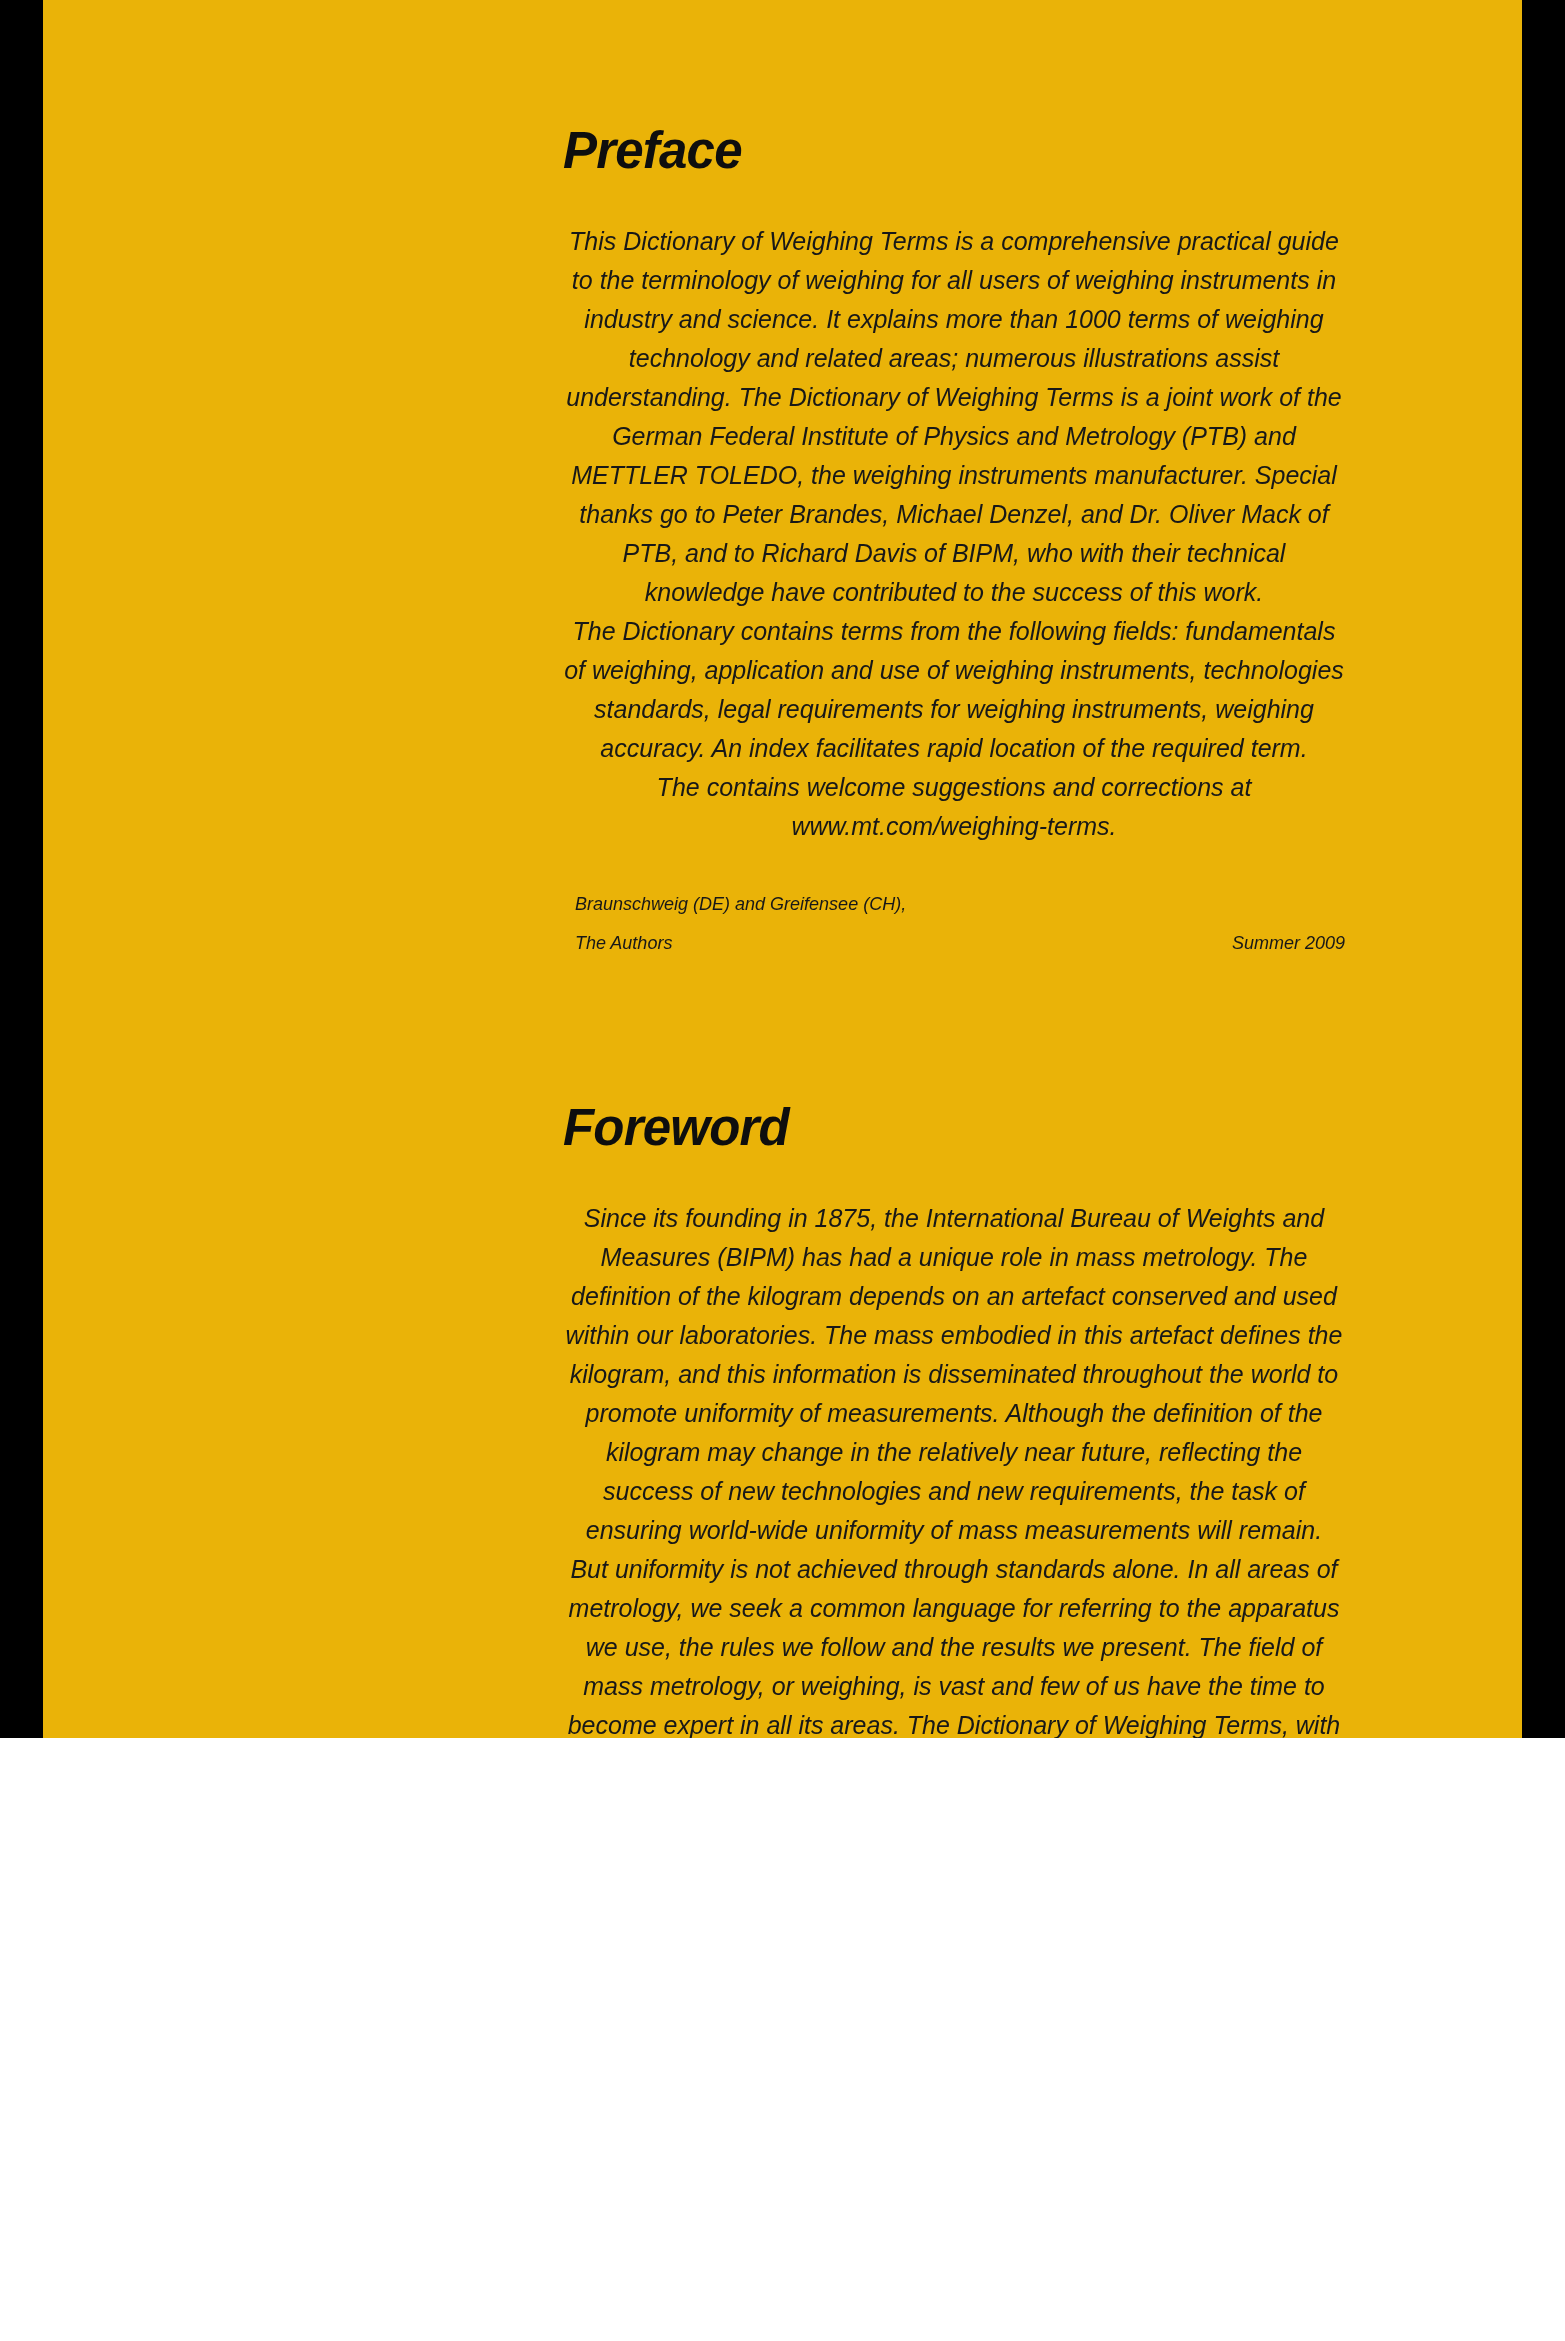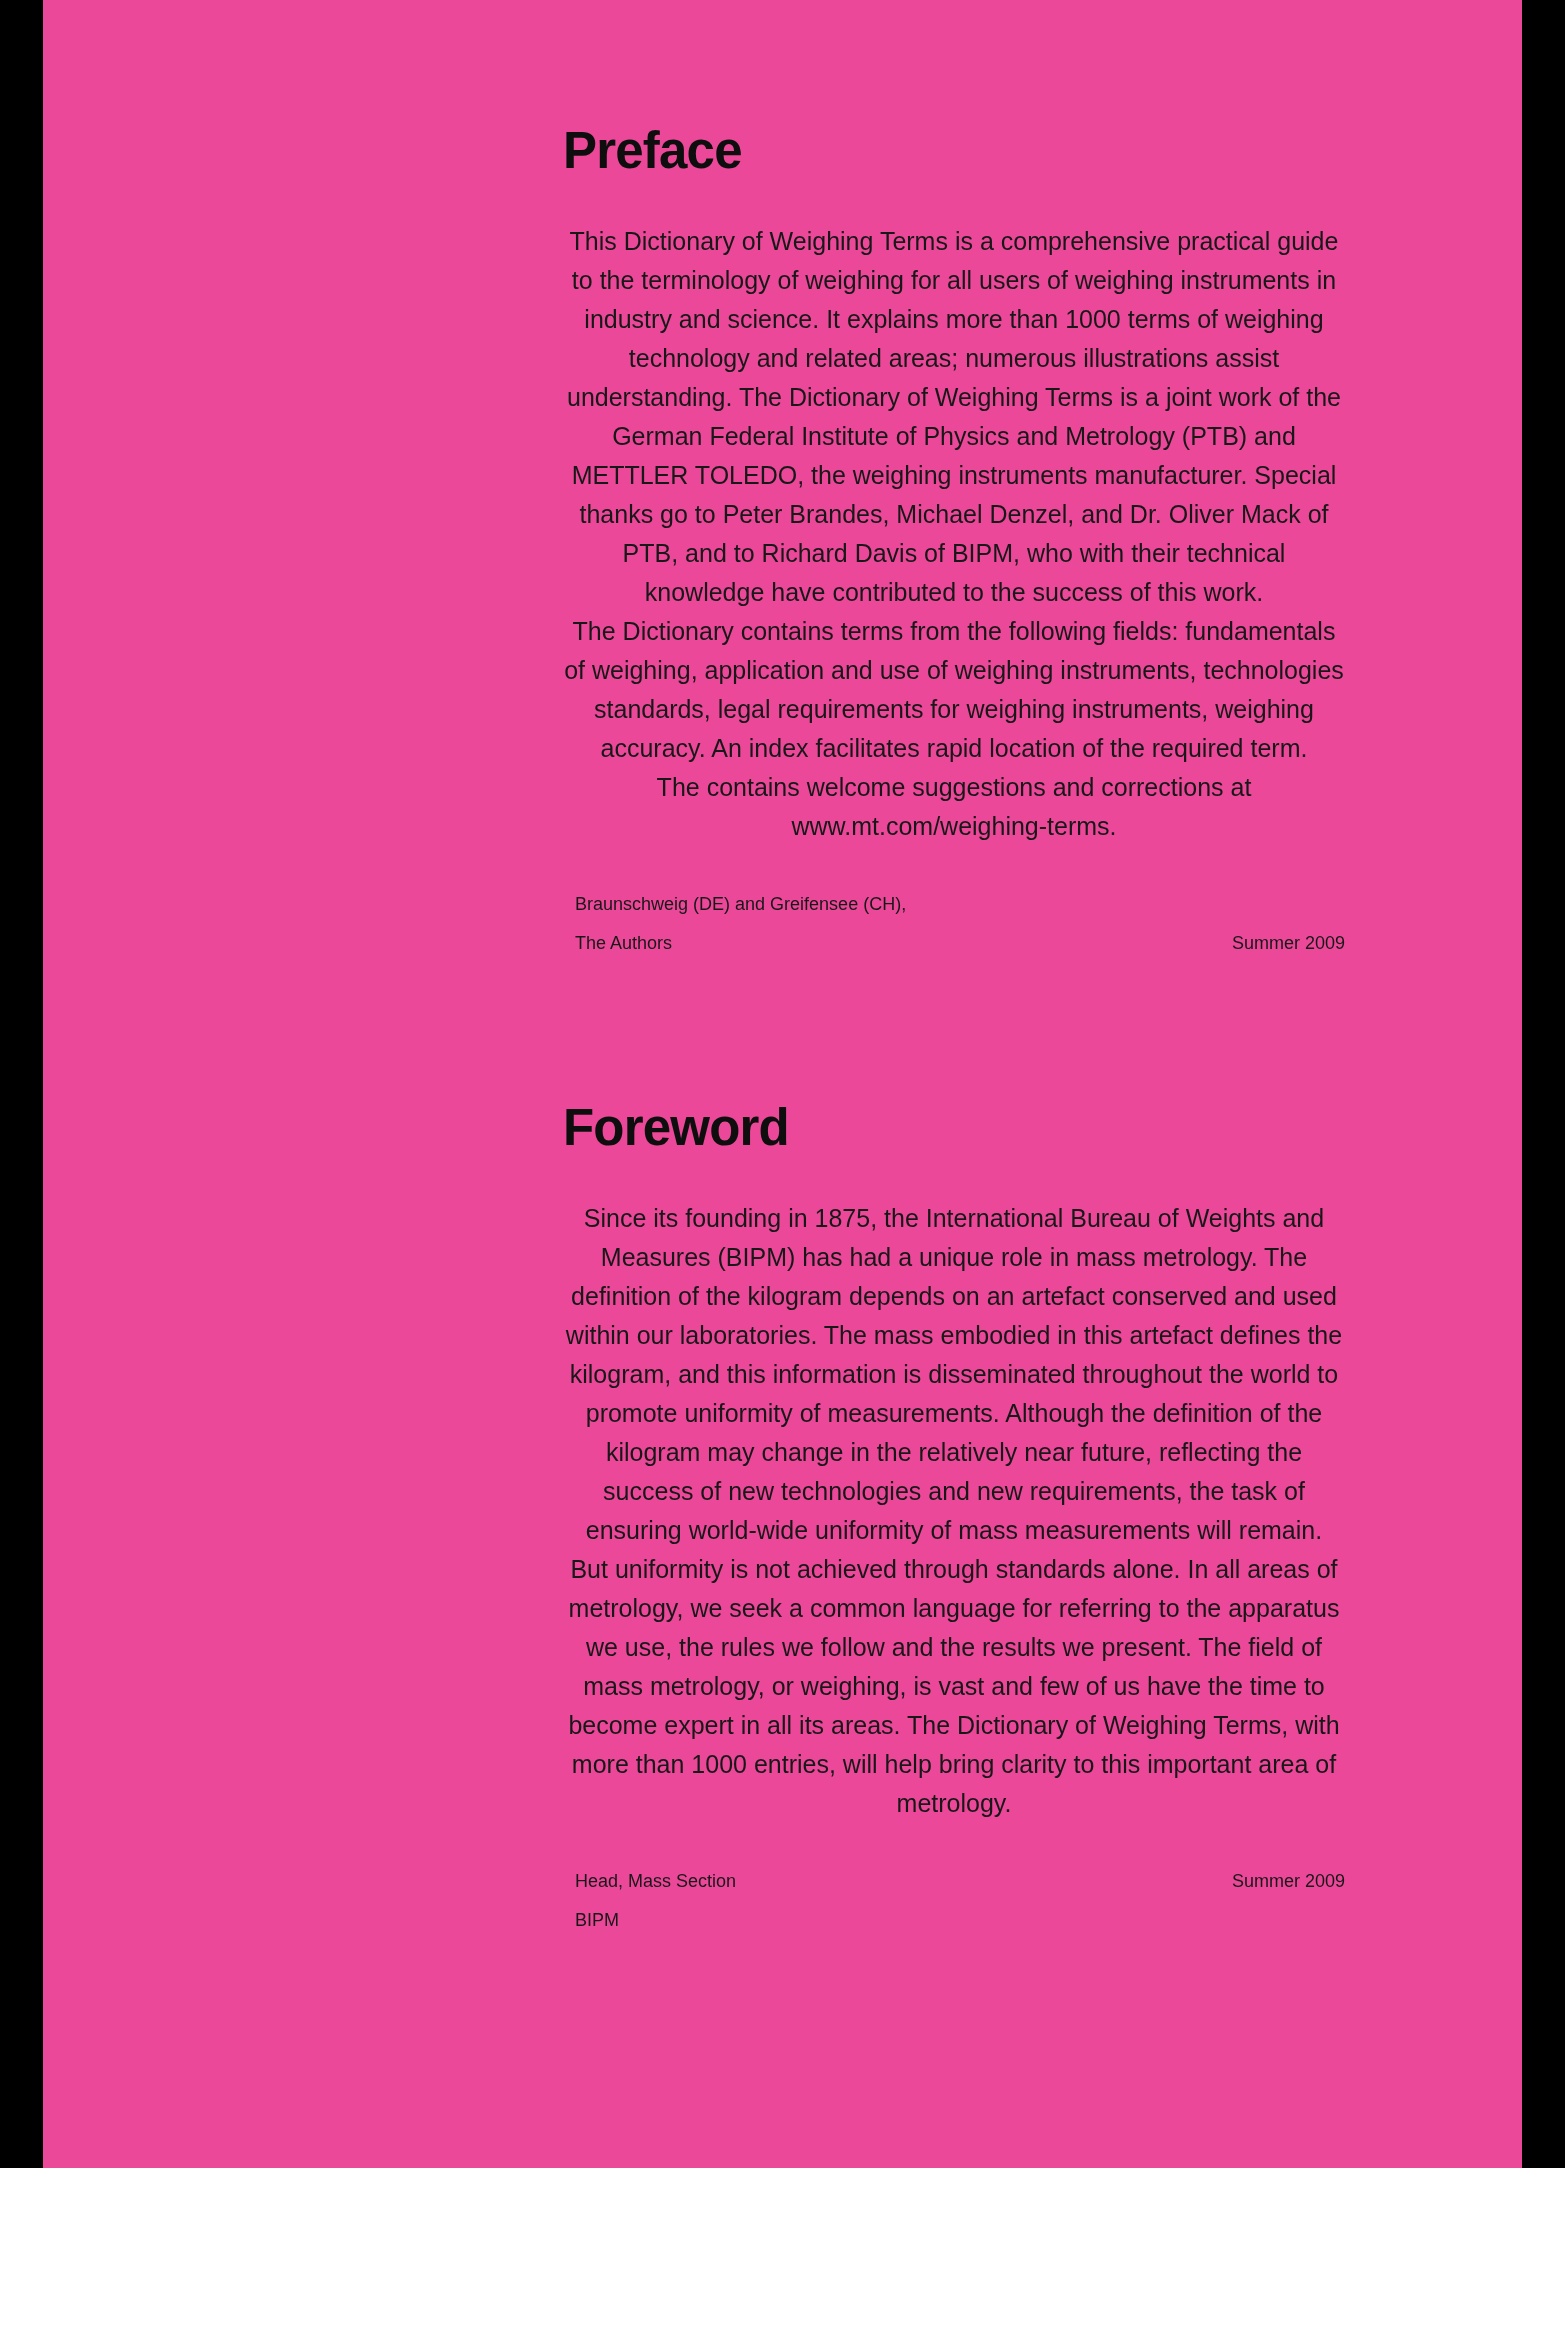--- a/index.html
+++ b/index.html
@@ -3,25 +3,26 @@
   <meta charset="utf-8">
   <style>
     html, body {
       margin: 0;
       padding: 0;
       background: #ffffff;
     }
     .page {
       position: relative;
       width: 1565px;
-      height: 2168px;
-      background: #ec4899;
+      height: 1738px;
+      background: #eab308;
       font-family: "Liberation Sans", "DejaVu Sans", sans-serif;
       color: #141414;
       overflow: hidden;
+      font-style: italic;
     }
     .edge-bar {
       position: absolute;
       top: 0;
       width: 43px;
       height: 2342px;
       background: #000000;
     }
     .edge-bar.left  { left: 0; }
     .edge-bar.right { right: 0; }

